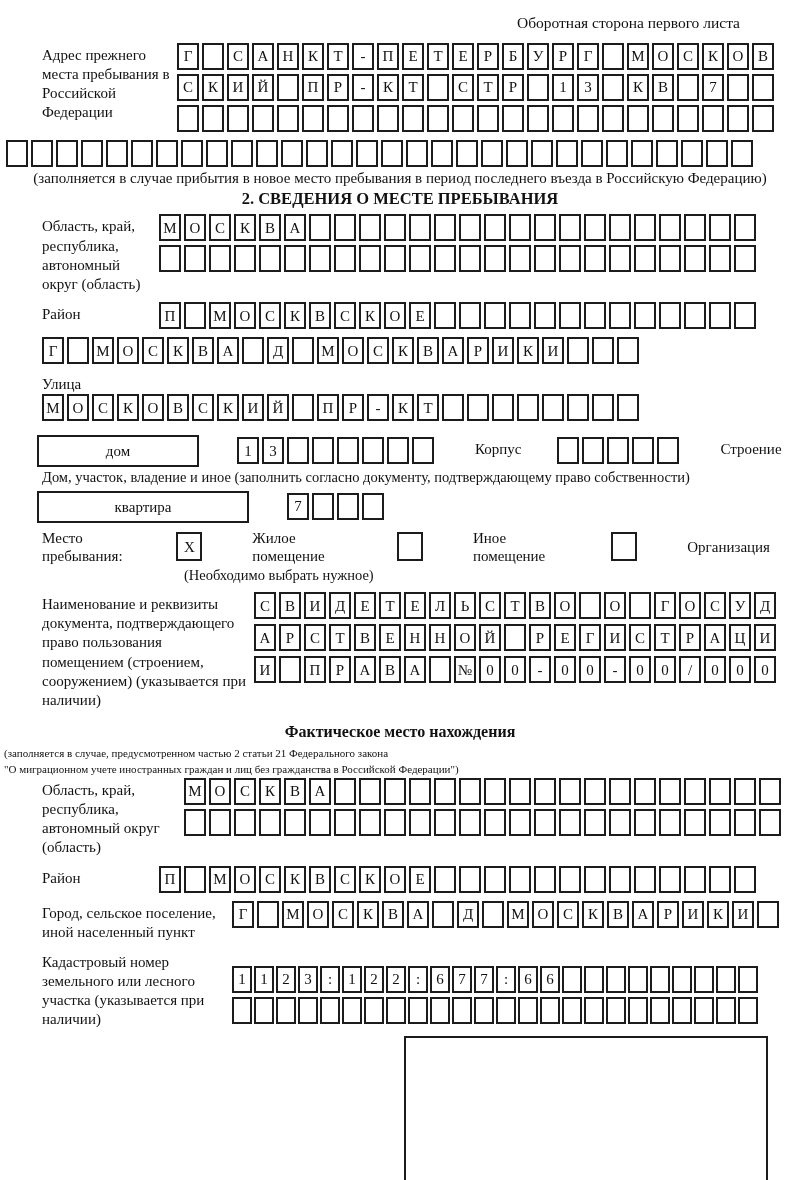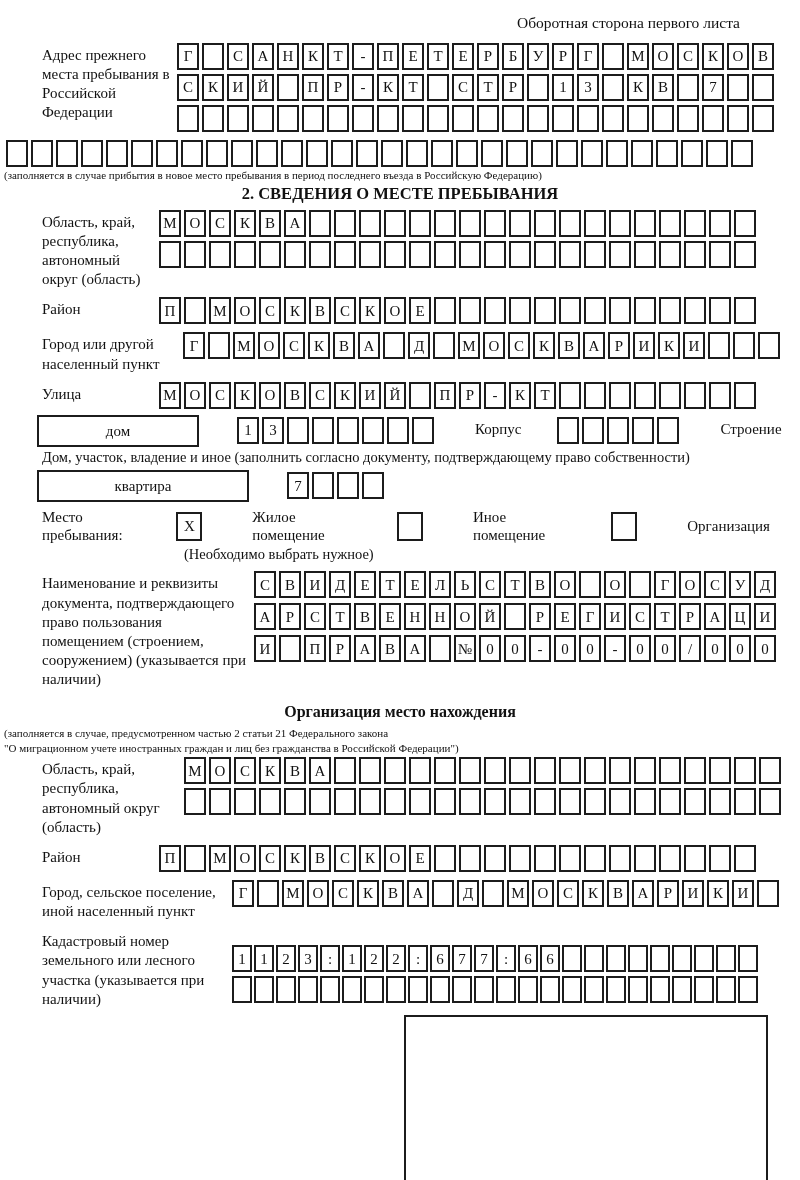--- a/index.html
+++ b/index.html
@@ -22,21 +22,21 @@
   .cells.compact .cell{width:16px;margin-right:2px;}
 
   .frow{display:flex;align-items:flex-start;margin:0 0 8px 38px;}
   .flabel{flex:0 0 auto;margin-right:7px;padding-top:3px;line-height:1.28;}
   .rows{display:flex;flex-direction:column;gap:4px;}
   .w128{width:128px;} .w110{width:110px;} .w134{width:134px;}
   .w205{width:205px;} .w135{width:135px;} .w183{width:183px;}
 
   .fullrow{margin:2px 0 2px 2px;}
 
-  .note-center{text-align:left;font-size:11px;margin:0 0 2px 0;}
+  .note-center{text-align:center;font-size:15px;margin:0 0 2px 0;}
   .note-left{font-size:14.5px;margin:0 0 4px 38px;}
   .sec-title{text-align:center;font-weight:bold;font-size:16.5px;margin:2px 0 6px 0;}
 
   .dom-row{display:flex;align-items:flex-start;margin:2px 0 2px 33px;gap:28px;}
   .widebox{
     border:2px solid #1c1c1c;height:28px;display:flex;align-items:center;
     justify-content:center;font-size:15px;flex:0 0 auto;
   }
   .widebox.dom{width:158px;margin-right:10px;}
   .widebox.kvartira{width:208px;margin-right:10px;}
@@ -267,21 +267,20 @@
         <span class="cell"></span>
         <span class="cell"></span>
         <span class="cell"></span>
         <span class="cell"></span>
         <span class="cell"></span>
         <span class="cell"></span>
       </div>
   </div>
 
   <div class="frow">
-    <div class="flabel w134">Город или другой населенный пункт</div>
     <div class="cells">
         <span class="cell">Г</span>
         <span class="cell"></span>
         <span class="cell">М</span>
         <span class="cell">О</span>
         <span class="cell">С</span>
         <span class="cell">К</span>
         <span class="cell">В</span>
         <span class="cell">А</span>
         <span class="cell"></span>
@@ -296,21 +295,21 @@
         <span class="cell">Р</span>
         <span class="cell">И</span>
         <span class="cell">К</span>
         <span class="cell">И</span>
         <span class="cell"></span>
         <span class="cell"></span>
         <span class="cell"></span>
       </div>
   </div>
 
-  <div class="frow" style="margin-bottom:6px;">
+  <div class="frow" style="margin-bottom:14px;flex-direction:column;">
     <div class="flabel w110">Улица</div>
     <div class="cells">
         <span class="cell">М</span>
         <span class="cell">О</span>
         <span class="cell">С</span>
         <span class="cell">К</span>
         <span class="cell">О</span>
         <span class="cell">В</span>
         <span class="cell">С</span>
         <span class="cell">К</span>
@@ -452,21 +451,21 @@
           <span class="cell">0</span>
           <span class="cell">0</span>
           <span class="cell">/</span>
           <span class="cell">0</span>
           <span class="cell">0</span>
           <span class="cell">0</span>
         </div>
     </div>
   </div>
 
-  <div class="fact-title">Организация место нахождения</div>
+  <div class="fact-title">Фактическое место нахождения</div>
   <div class="fact-note">(заполняется в случае, предусмотренном частью 2 статьи 21 Федерального закона</div>
   <div class="fact-note">"О миграционном учете иностранных граждан и лиц без гражданства в Российской Федерации")</div>
 
   <div class="frow">
     <div class="flabel w135">Область, край, республика, автономный округ (область)</div>
     <div class="rows">
       <div class="cells">
           <span class="cell">М</span>
           <span class="cell">О</span>
           <span class="cell">С</span>

